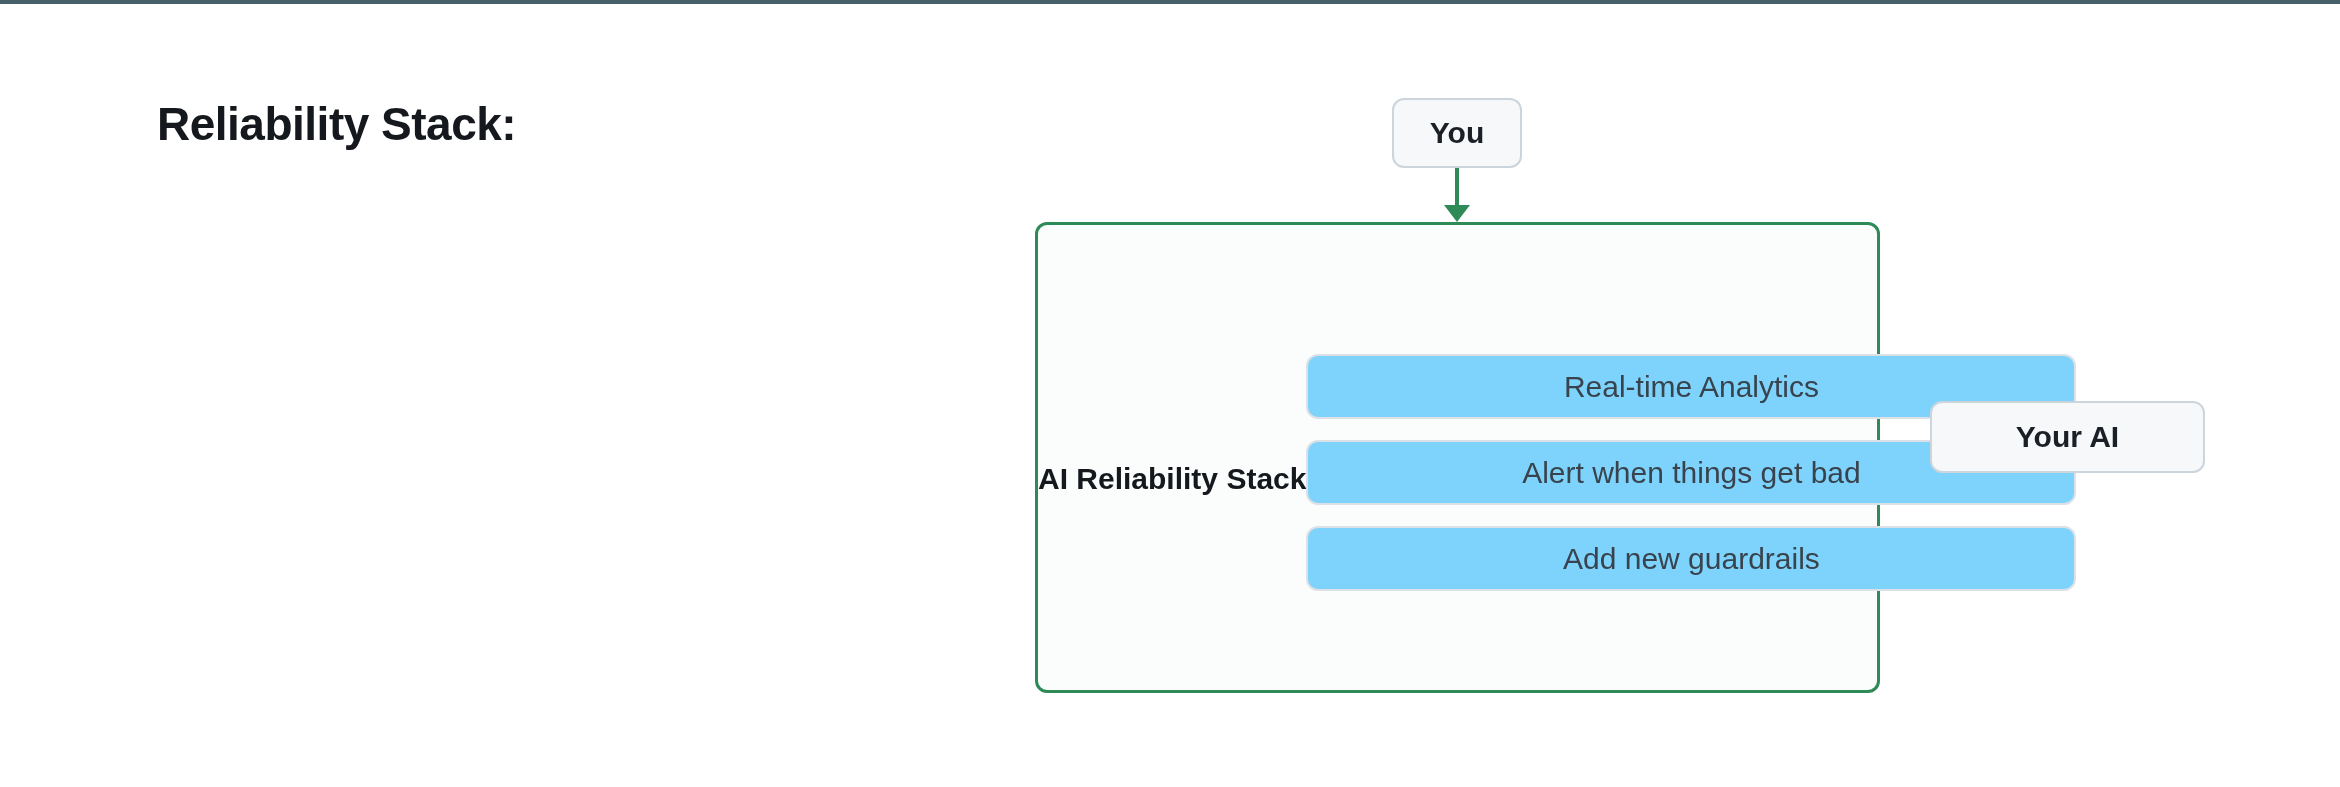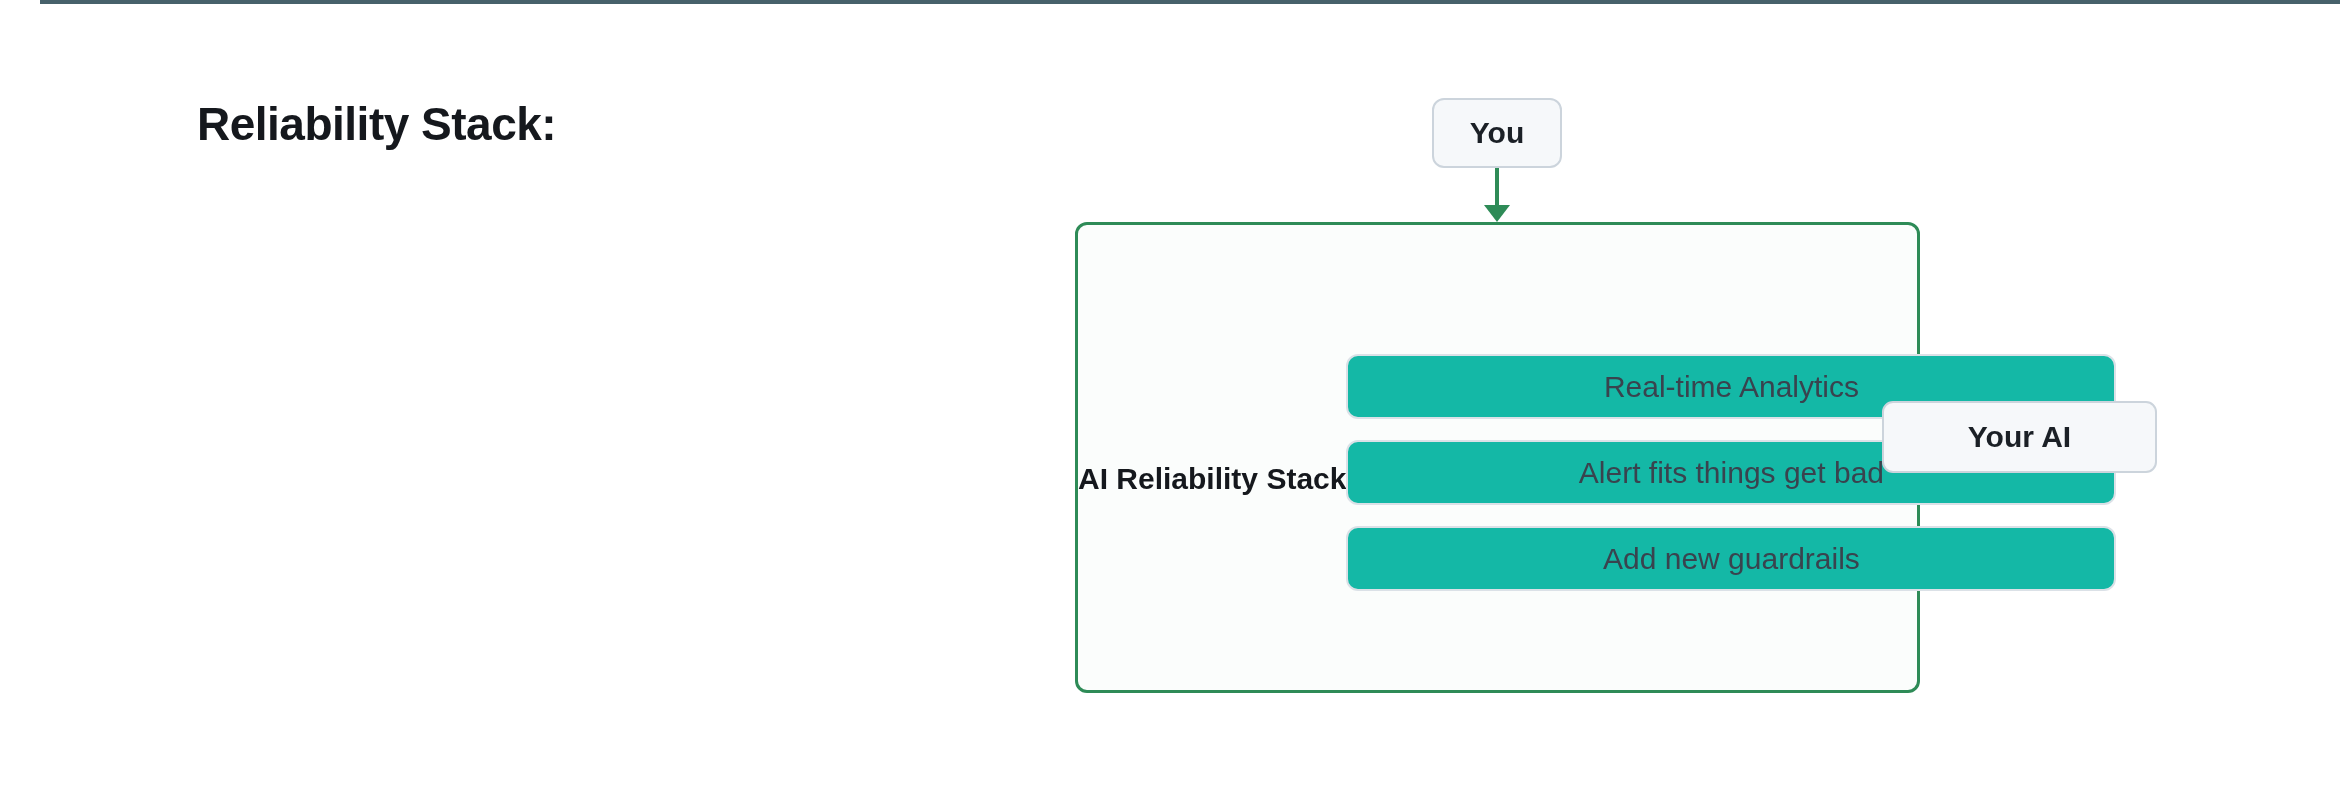--- a/index.html
+++ b/index.html
@@ -11,21 +11,21 @@
     --item-border:#dbe1e7;
     --item-ink:#39434e;
   }
   *{box-sizing:border-box;}
   html,body{margin:0;padding:0;}
   body{
     width:2340px;height:787px;background:#ffffff;
     font-family:"Liberation Sans", sans-serif;
     overflow:hidden;
   }
-  .page{position:relative;width:1980px;height:787px;background:#ffffff;margin-left:40px;}
+  .page{position:relative;width:1980px;height:787px;background:#ffffff;}
 
   .top-bar{
     position:absolute;left:0;top:0;width:2340px;height:4px;
     background:var(--topbar);
   }
 
   .heading{position:absolute;left:157px;top:100px;}
   .heading-line{
     font-size:46px;font-weight:700;line-height:48px;letter-spacing:-0.5px;
     color:var(--heading-ink);white-space:nowrap;
@@ -33,21 +33,21 @@
   .heading-line.sub{color:var(--green);margin-top:28px;}
 
   .node{
     position:absolute;display:flex;align-items:center;justify-content:center;
     background:var(--node-bg);border:2px solid var(--node-border);
     border-radius:12px;
     font-size:30px;font-weight:600;color:#1b2026;white-space:nowrap;
   }
   .node-you{left:1392px;top:98px;width:130px;height:70px;text-align:center;}
   .node-users{left:708px;top:401px;width:274px;height:73px;}
-  .node-ai{left:1842px;top:401px;width:275px;height:72px;border-radius:11px;}
+  .node-ai{left:1930px;top:401px;width:275px;height:72px;}
 
   .arrow-shaft{
     position:absolute;left:1455px;top:168px;width:4px;height:39px;
     background:var(--green);
   }
   .arrow-head{
     position:absolute;left:1444px;top:205px;width:0;height:0;
     border-left:13px solid transparent;border-right:13px solid transparent;
     border-top:17px solid var(--green);
   }
@@ -58,21 +58,21 @@
     display:flex;flex-direction:row;align-items:center;
   }
   .stack-title{
     margin-top:42px;font-size:30px;font-weight:700;color:#15181d;
     line-height:34px;white-space:nowrap;
   }
   .stack-items{
     margin-top:30px;display:flex;flex-direction:column;gap:21px;align-items:center;
   }
   .stack-item{
-    width:770px;height:65px;background:#14b8a6;
+    width:770px;height:65px;background:#7dd3fc;
     border:2px solid var(--item-border);border-radius:12px;
     display:flex;align-items:center;justify-content:center;
     font-size:30px;font-weight:400;color:var(--item-ink);white-space:nowrap;
   }
 </style>
 </head>
 <body>
 
 <div class="page">
 
@@ -84,21 +84,21 @@
 
   <div class="node node-you">You</div>
 
   <div class="arrow-shaft"></div>
   <div class="arrow-head"></div>
 
   <div class="stack-box">
     <div class="stack-title">AI Reliability Stack</div>
     <div class="stack-items">
       <div class="stack-item">Real-time Analytics</div>
-      <div class="stack-item">Alert fits things get bad</div>
+      <div class="stack-item">Alert when things get bad</div>
       <div class="stack-item">Add new guardrails</div>
     </div>
   </div>
 
 
   <div class="node node-ai">Your AI</div>
 
 </div>
 
 </body></html>

